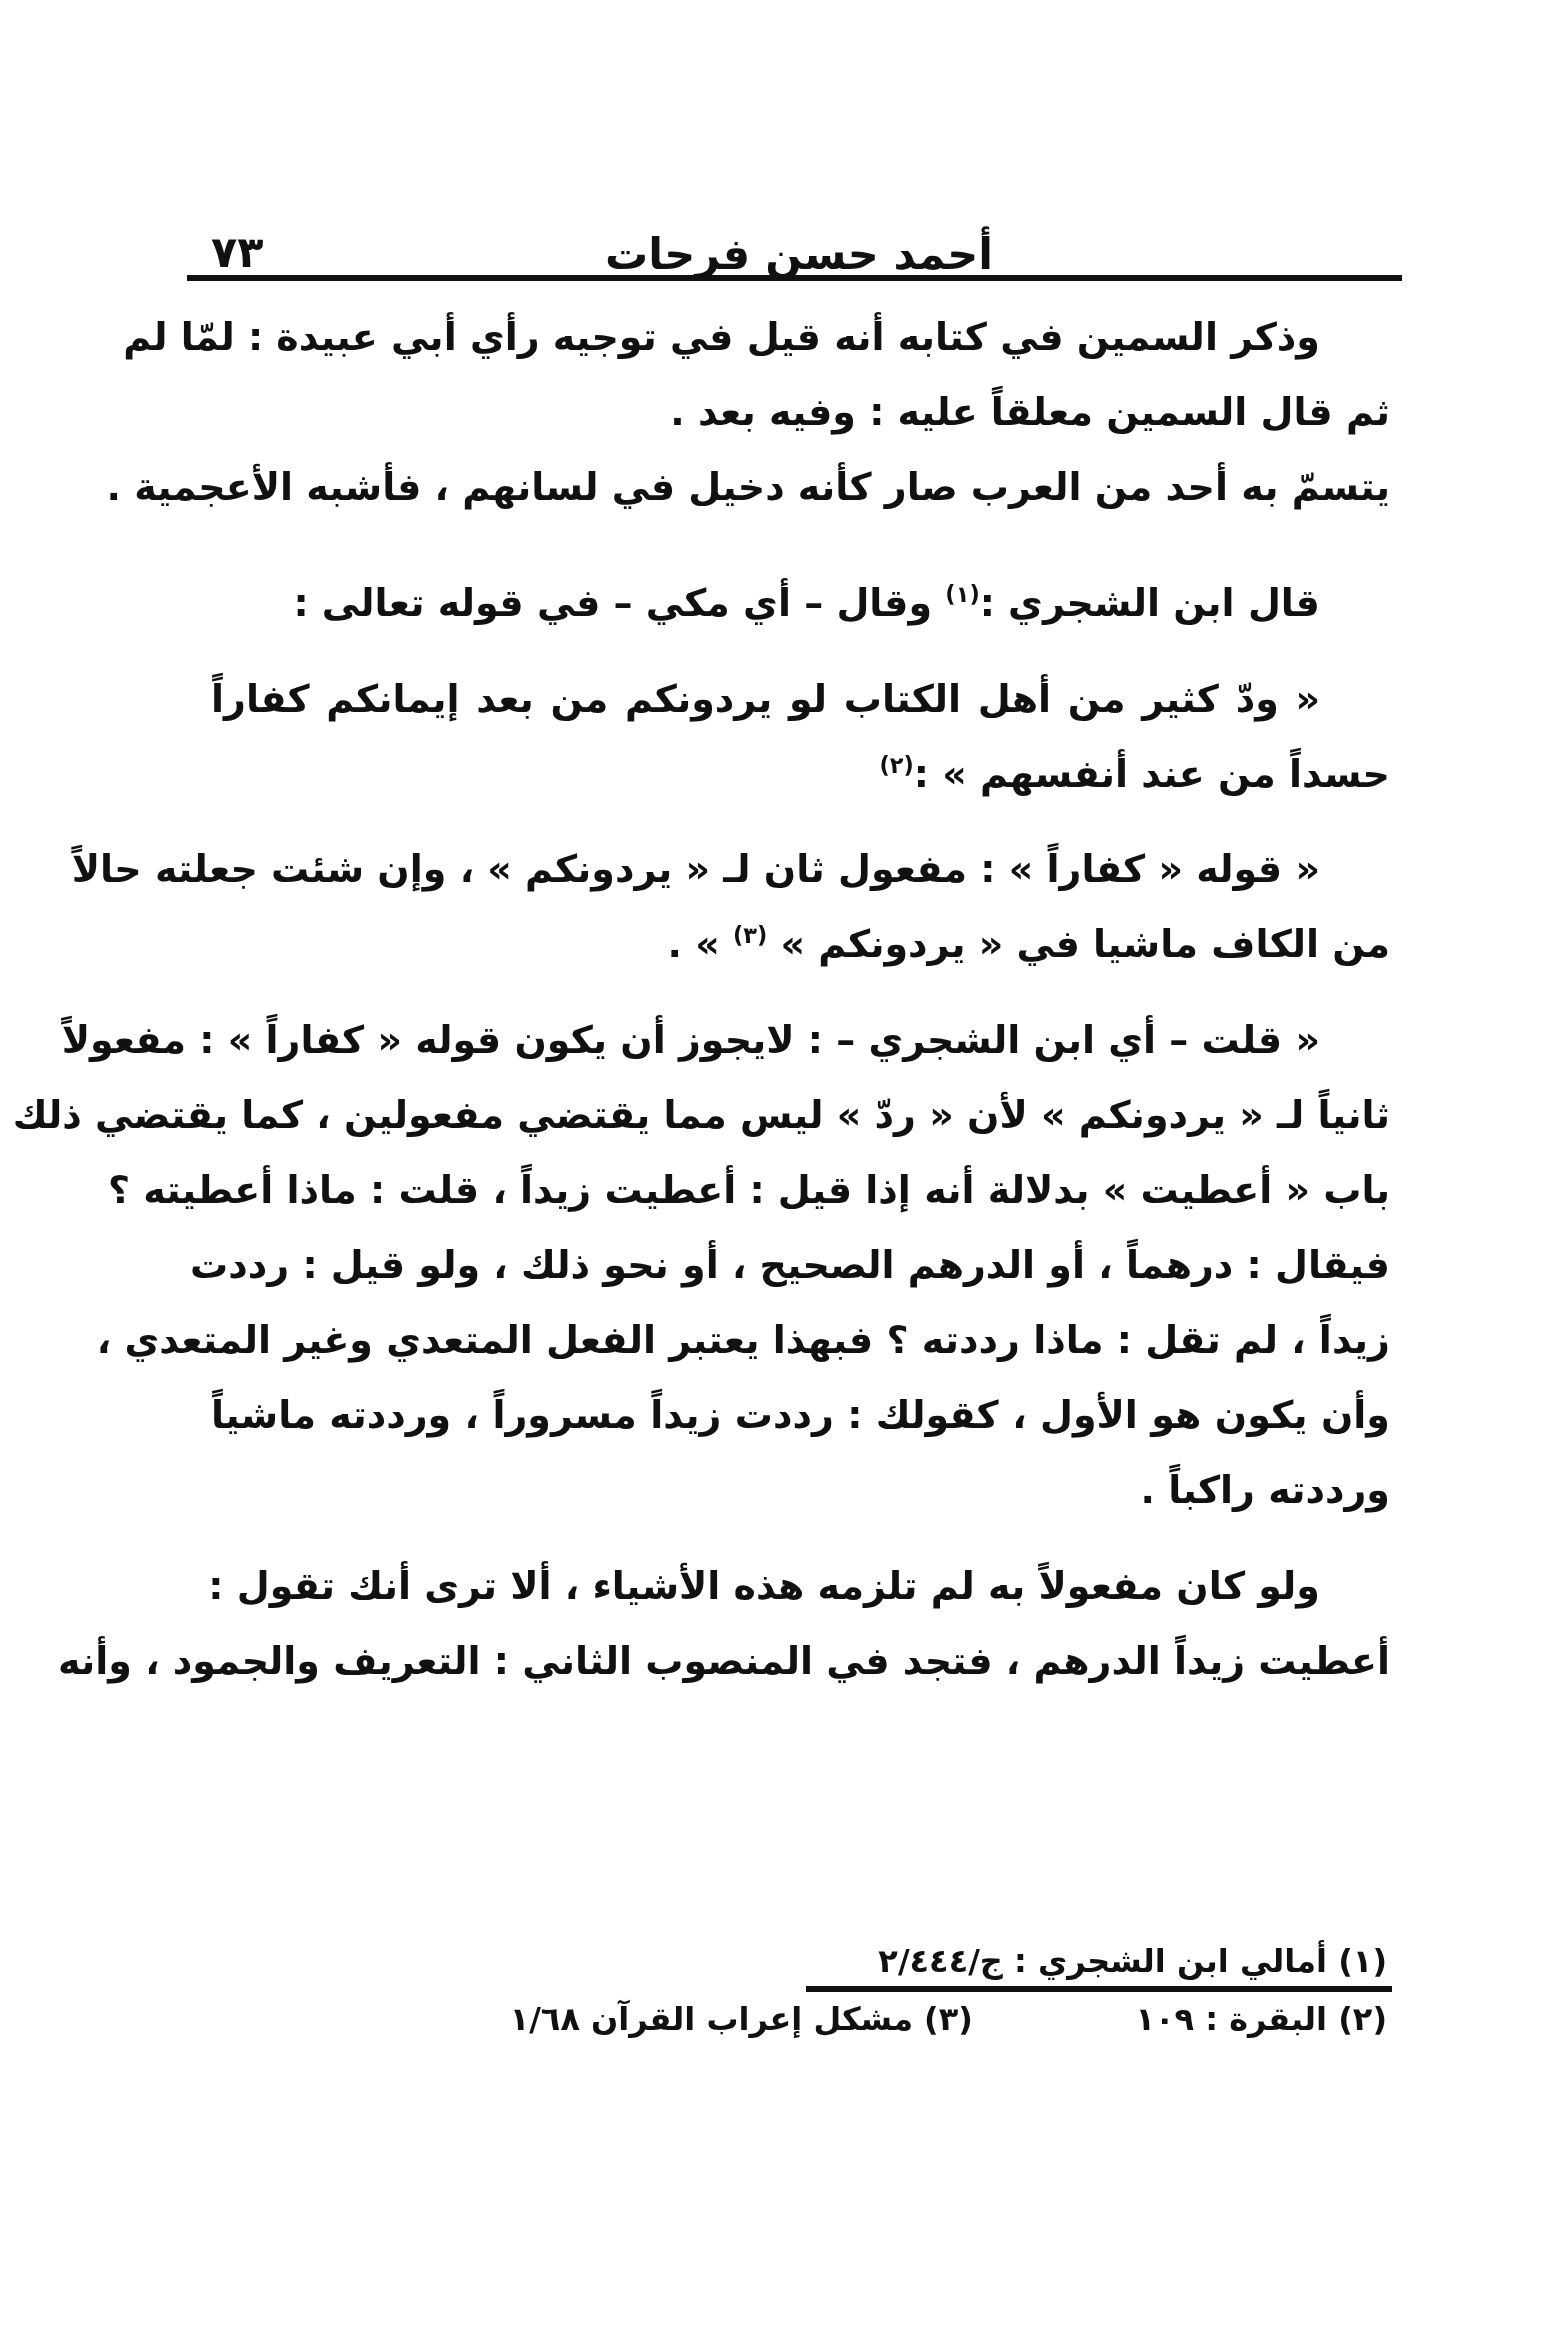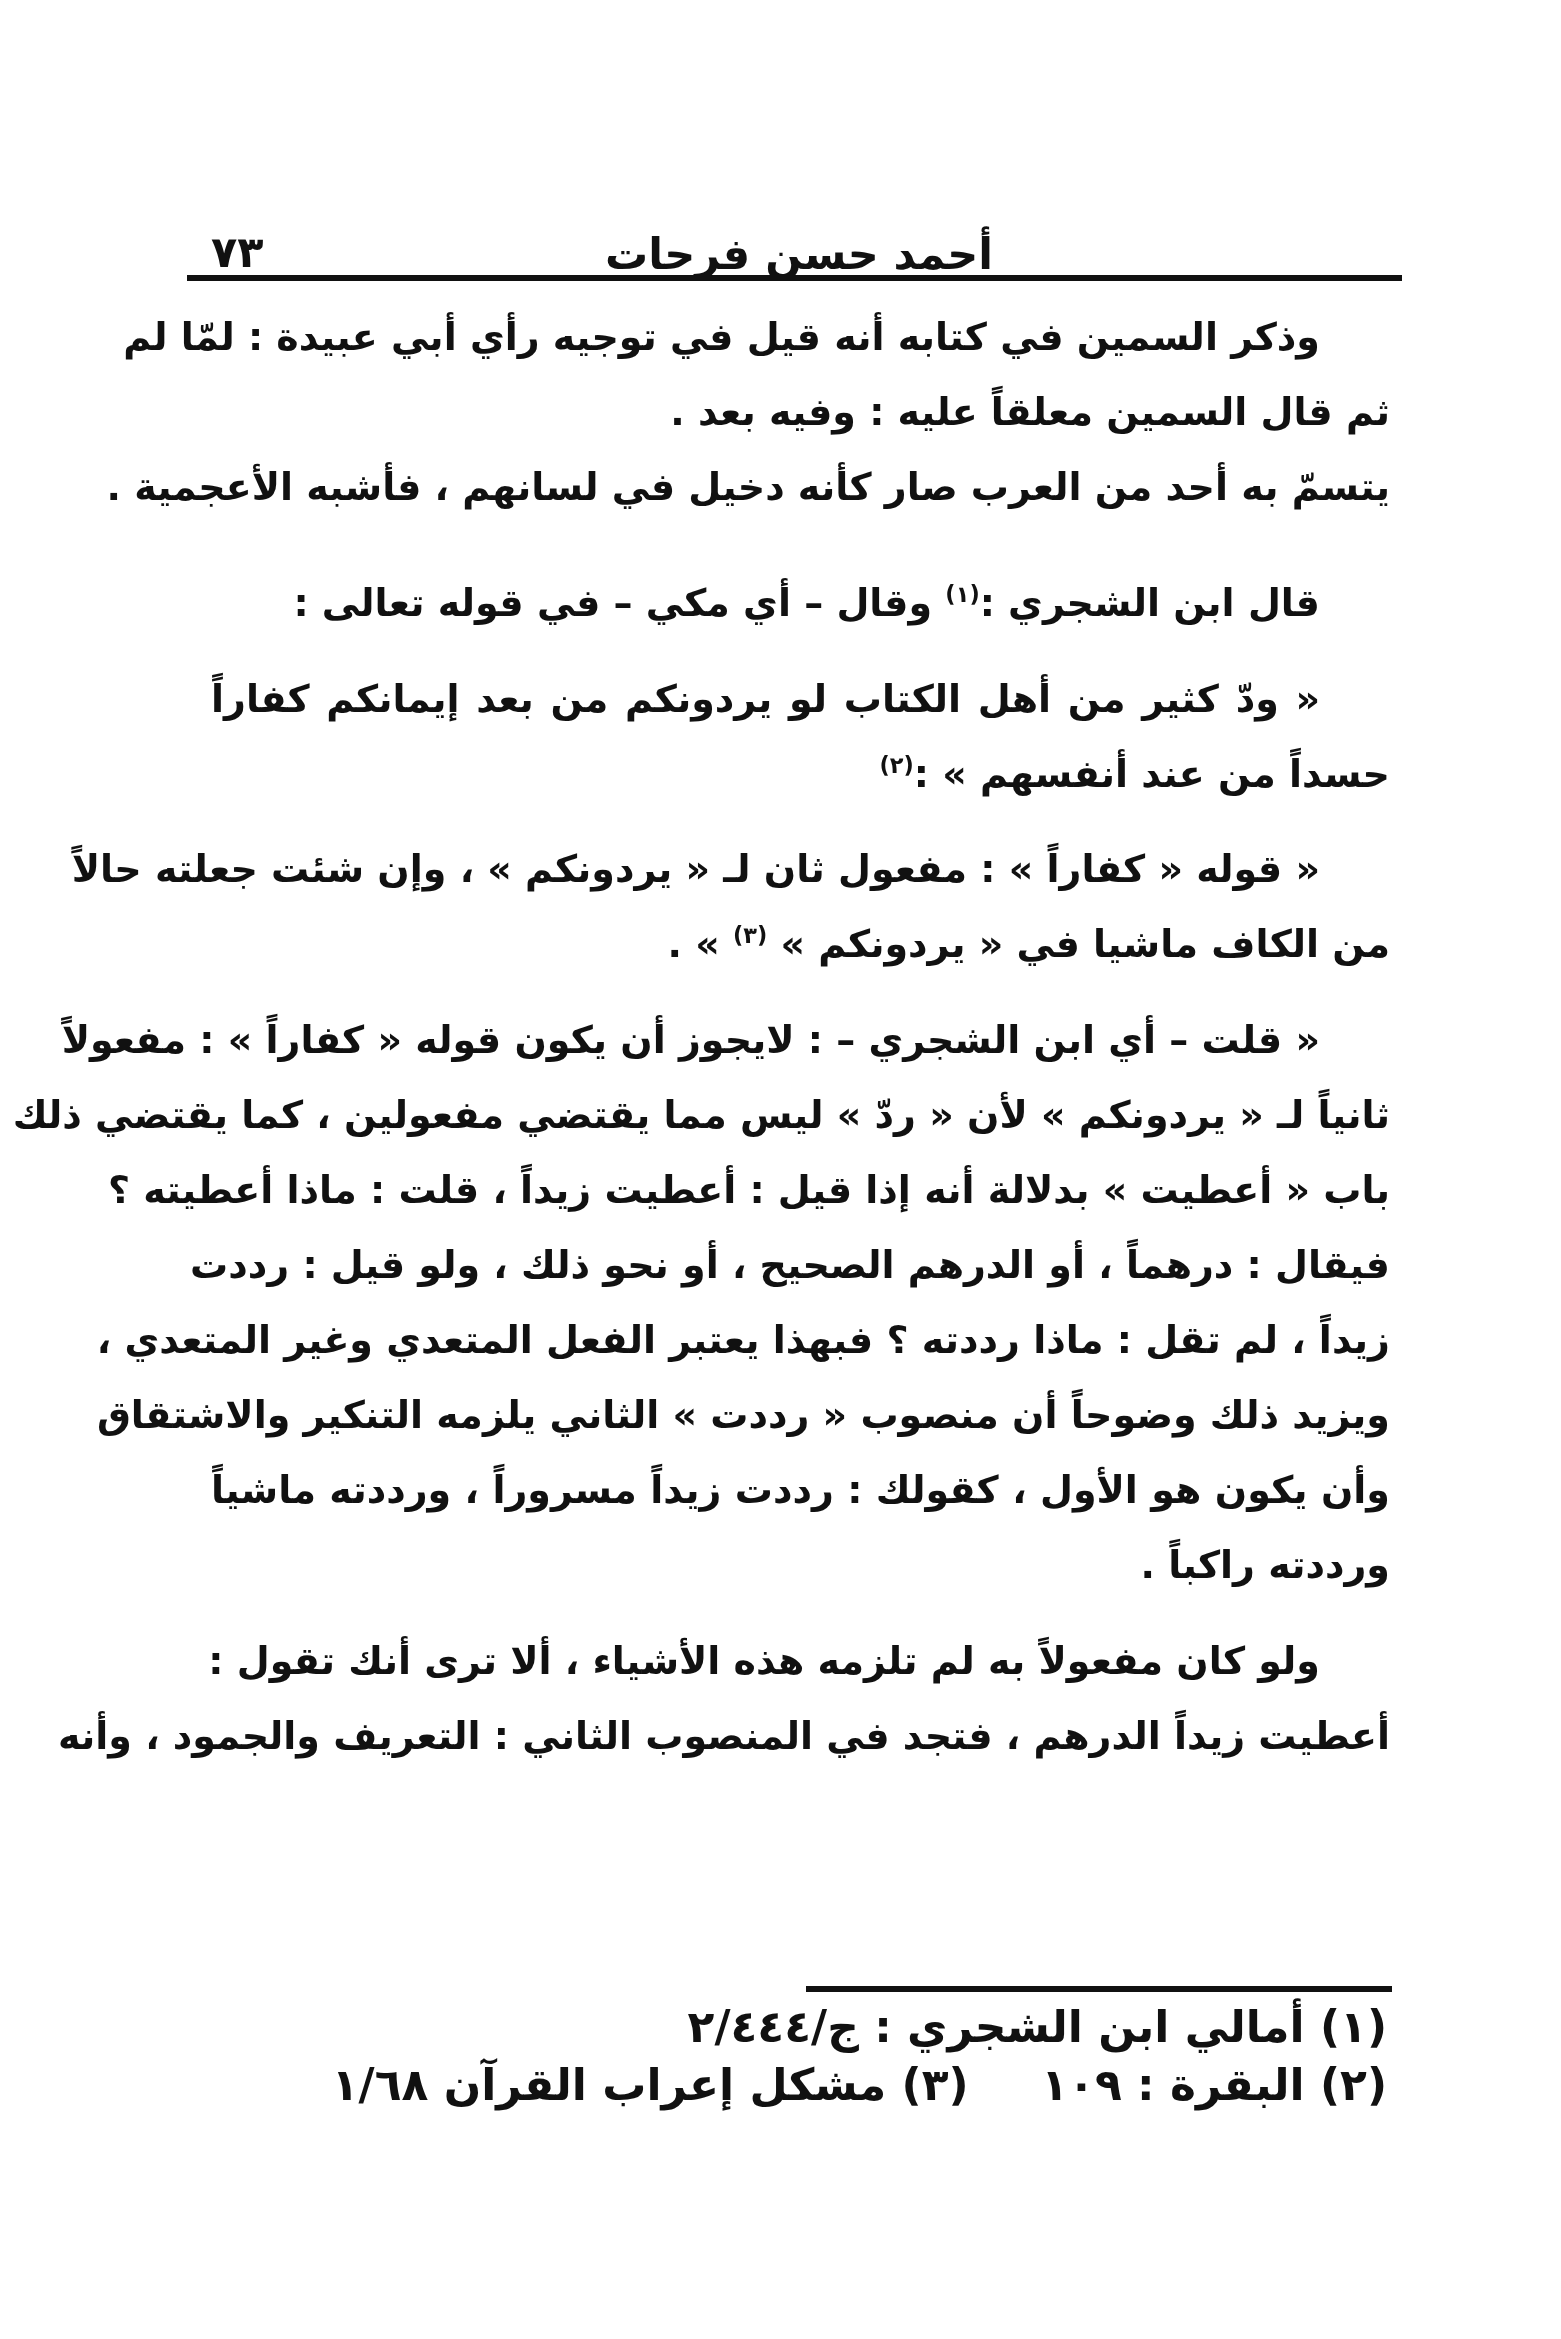--- a/index.html
+++ b/index.html
@@ -86,25 +86,25 @@
   .footnote-rule {
     position: absolute;
     top: 1986px;
     left: 806px;
     width: 586px;
     height: 5.6px;
     background: #111111;
   }
   .footnotes {
     position: absolute;
-    top: 1998px;
+    top: 1932px;
     left: 375px;
     width: 1012px;
     direction: rtl;
-    font-size: 44px;
+    font-size: 32px;
   }
   .fn-line {
     height: 58px;
     line-height: 58px;
     white-space: nowrap;
     position: relative;
   }
   .fn-col {
     display: inline-block;
   }
@@ -154,21 +154,20 @@
     </span>
   </div>
   <span class="para-gap"></span>
 
   <div>
     <span class="line indent">« قلت – أي ابن الشجري – : لايجوز أن يكون قوله « كفاراً » : مفعولاً</span>
     <span class="line">ثانياً لـ « يردونكم » لأن « ردّ » ليس مما يقتضي مفعولين ، كما يقتضي ذلك</span>
     <span class="line">باب « أعطيت » بدلالة أنه إذا قيل : أعطيت زيداً ، قلت : ماذا أعطيته ؟</span>
     <span class="line">فيقال : درهماً ، أو الدرهم الصحيح ، أو نحو ذلك ، ولو قيل : رددت</span>
     <span class="line">زيداً ، لم تقل : ماذا رددته ؟ فبهذا يعتبر الفعل المتعدي وغير المتعدي ،</span>
-    <span class="line">ويزيد ذلك وضوحاً أن منصوب « رددت » الثاني يلزمه التنكير والاشتقاق</span>
     <span class="line">وأن يكون هو الأول ، كقولك : رددت زيداً مسروراً ، ورددته ماشياً</span>
     <span class="line last">ورددته راكباً .</span>
   </div>
   <span class="para-gap"></span>
 
   <div>
     <span class="line indent">ولو كان مفعولاً به لم تلزمه هذه الأشياء ، ألا ترى أنك تقول :</span>
     <span class="line">أعطيت زيداً الدرهم ، فتجد في المنصوب الثاني : التعريف والجمود ، وأنه</span>
   </div>
 </main>

